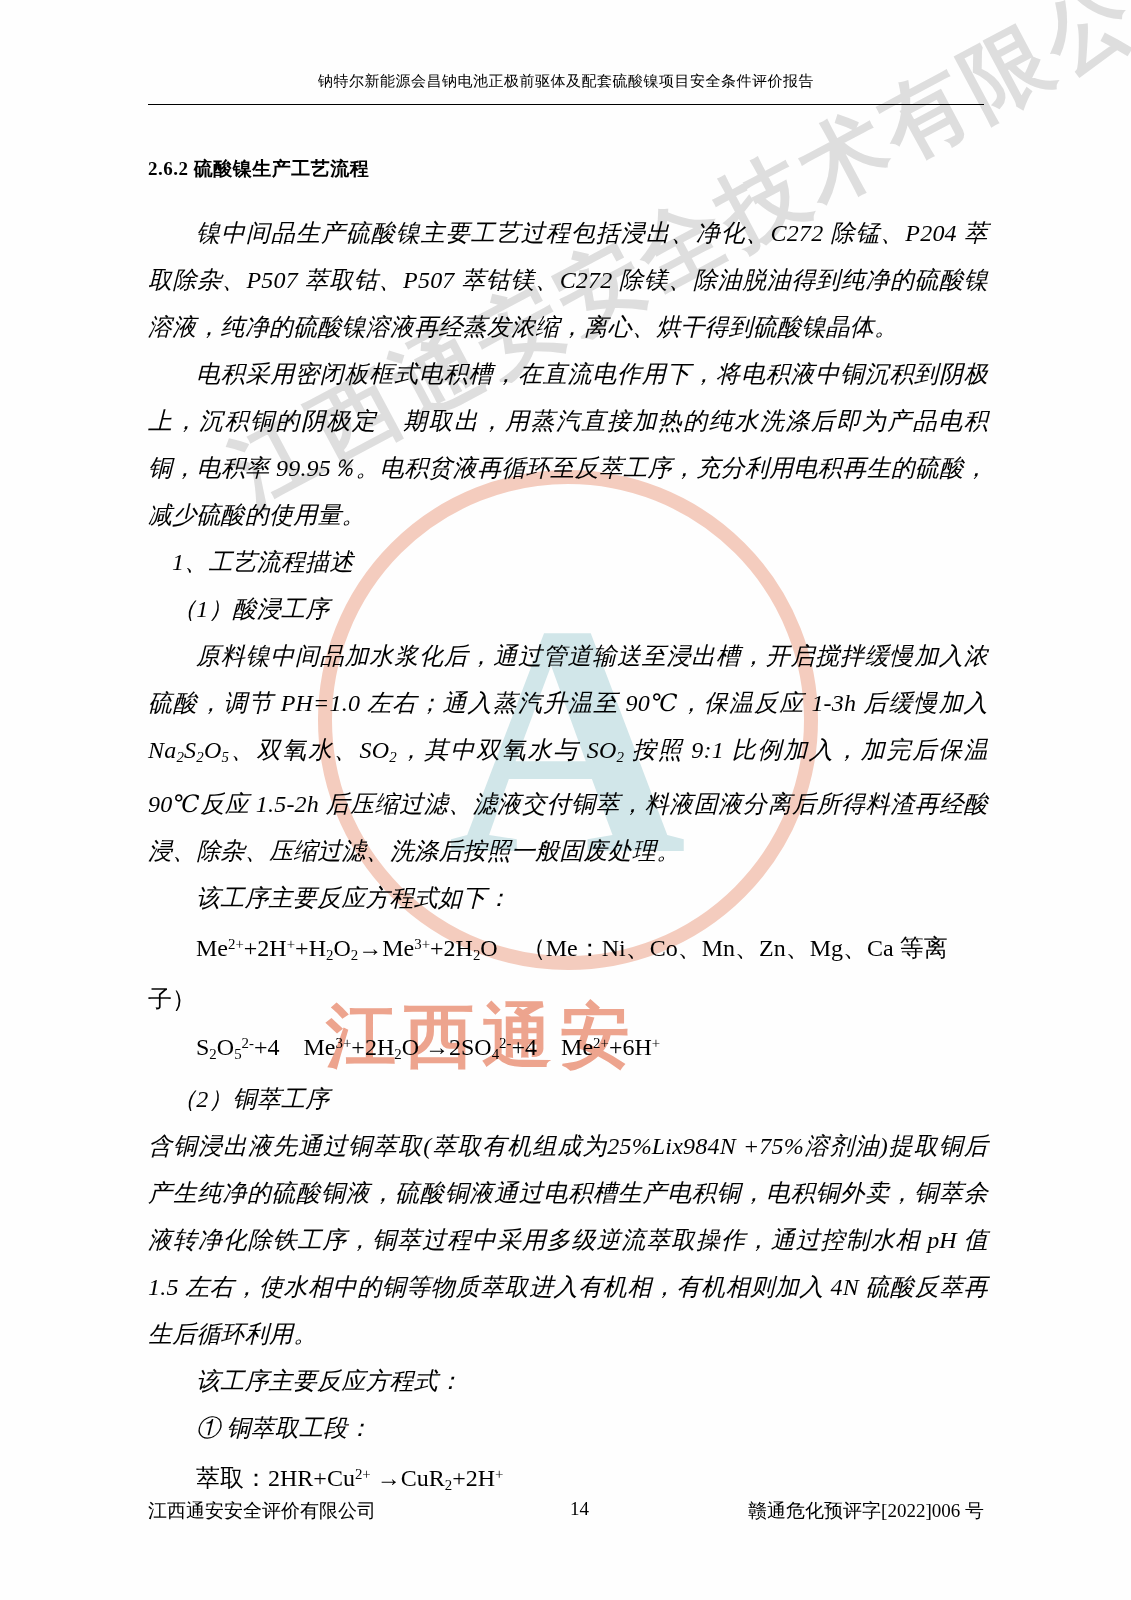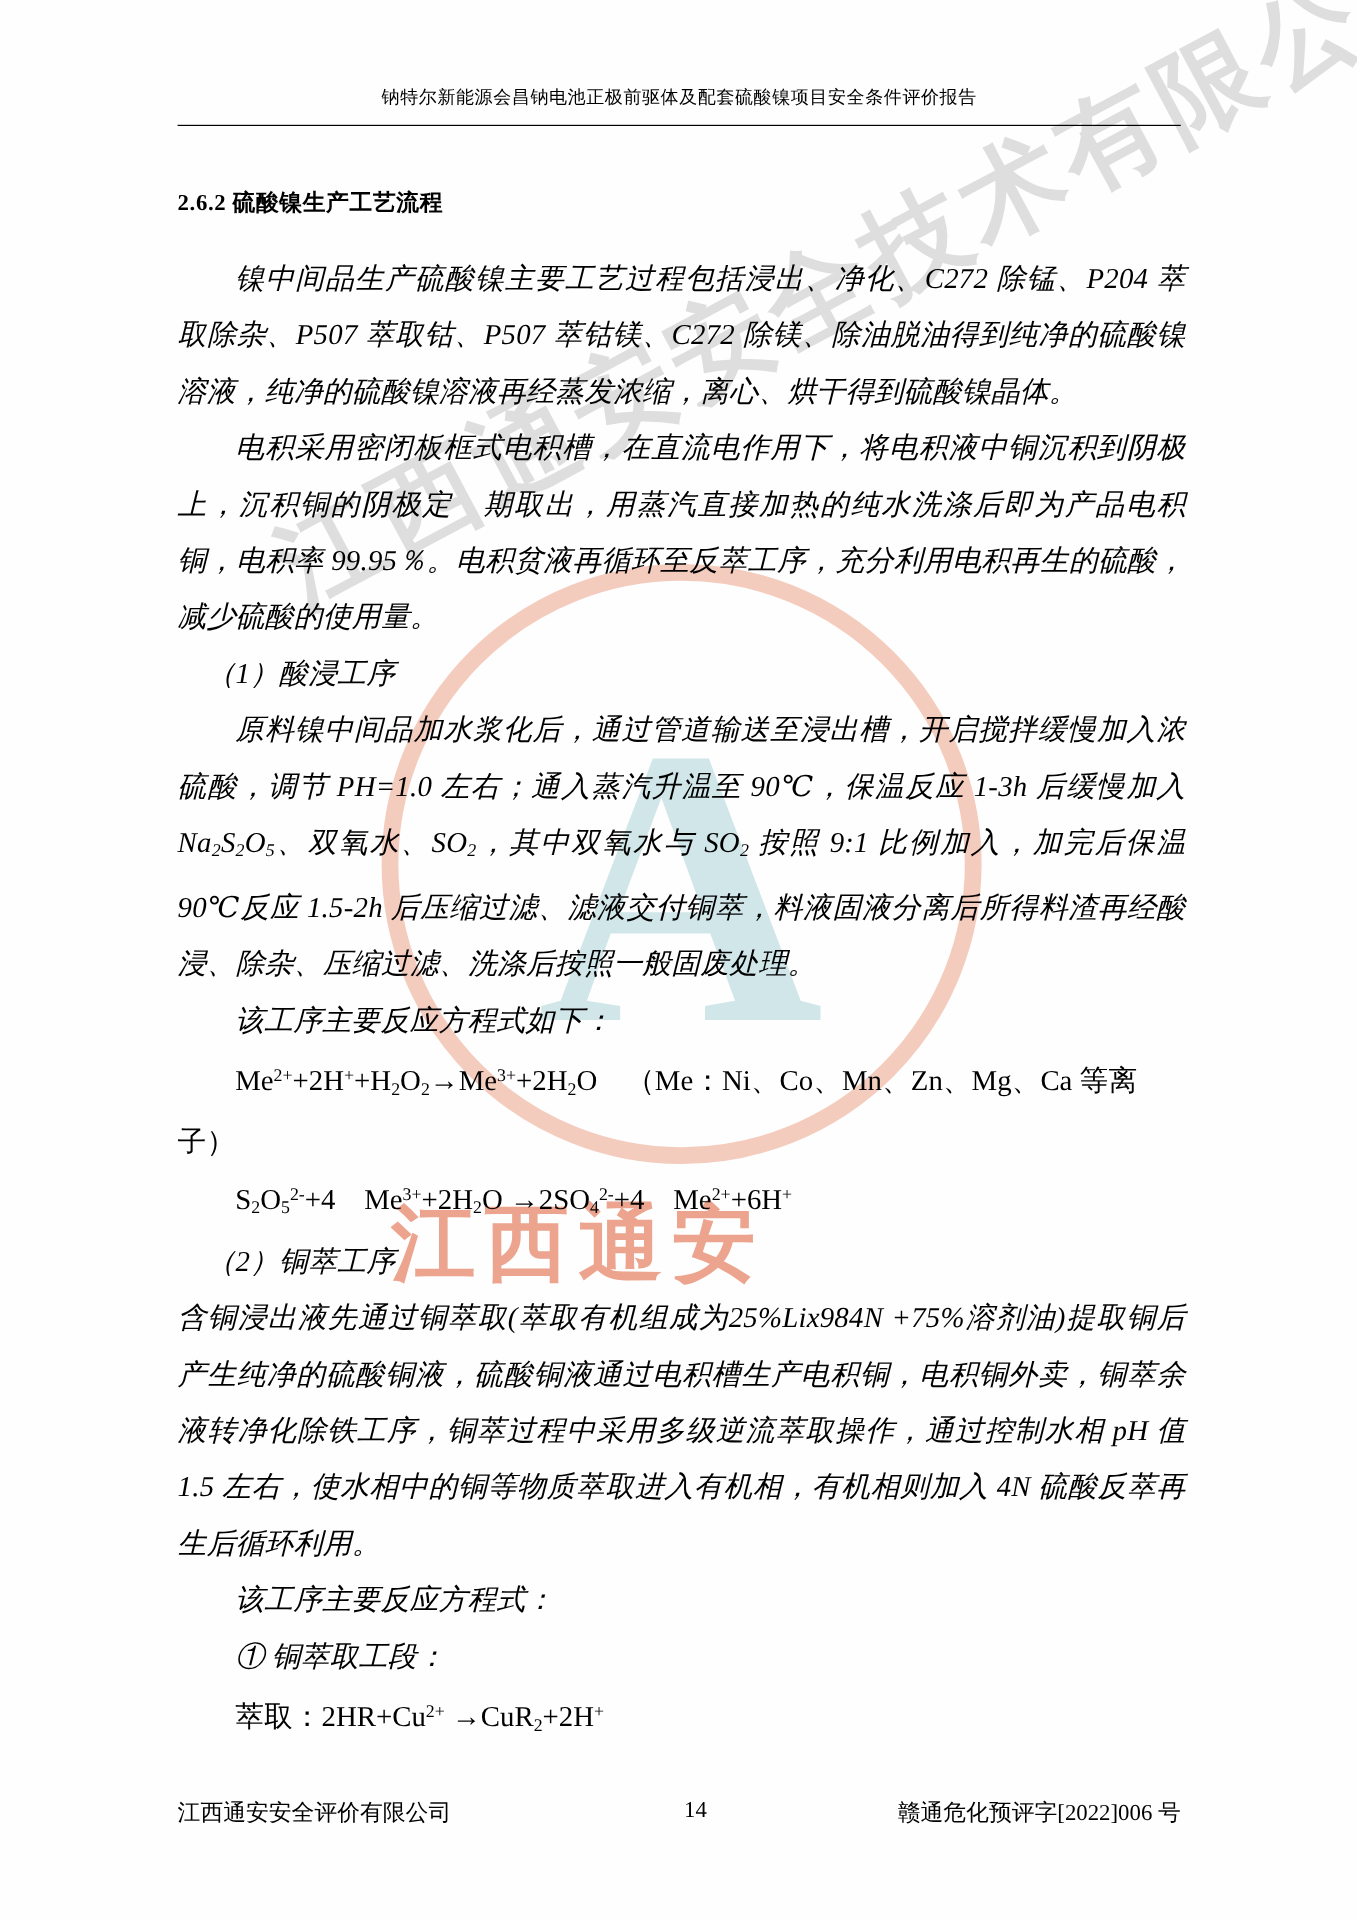--- a/index.html
+++ b/index.html
@@ -155,20 +155,21 @@
   <div class="header-rule"></div>
 
   <div class="content">
 
     <h2 class="sec-title">2.6.2 硫酸镍生产工艺流程</h2>
 
     <p class="para indent2">镍中间品生产硫酸镍主要工艺过程包括浸出、净化、C272 除锰、P204 萃取除杂、P507 萃取钴、P507 萃钴镁、C272 除镁、除油脱油得到纯净的硫酸镍溶液，纯净的硫酸镍溶液再经蒸发浓缩，离心、烘干得到硫酸镍晶体。</p>
 
     <p class="para indent2">电积采用密闭板框式电积槽，在直流电作用下，将电积液中铜沉积到阴极上，沉积铜的阴极定　期取出，用蒸汽直接加热的纯水洗涤后即为产品电积铜，电积率 99.95％。电积贫液再循环至反萃工序，充分利用电积再生的硫酸，减少硫酸的使用量。</p>
 
+    <p class="para indent1">1、工艺流程描述</p>
 
     <p class="para indent1">（1）酸浸工序</p>
 
     <p class="para indent2">
       原料镍中间品加水浆化后，通过管道输送至浸出槽，开启搅拌缓慢加入浓硫酸，调节 PH=1.0 左右；通入蒸汽升温至 90℃，保温反应 1-3h 后缓慢加入 Na<sub>2</sub>S<sub>2</sub>O<sub>5</sub>、双氧水、SO<sub>2</sub>，其中双氧水与 SO<sub>2</sub> 按照 9:1 比例加入，加完后保温 90℃反应 1.5-2h 后压缩过滤、滤液交付铜萃，料液固液分离后所得料渣再经酸浸、除杂、压缩过滤、洗涤后按照一般固废处理。
     </p>
 
     <p class="para indent2">该工序主要反应方程式如下：</p>
 
     <p class="eq">

